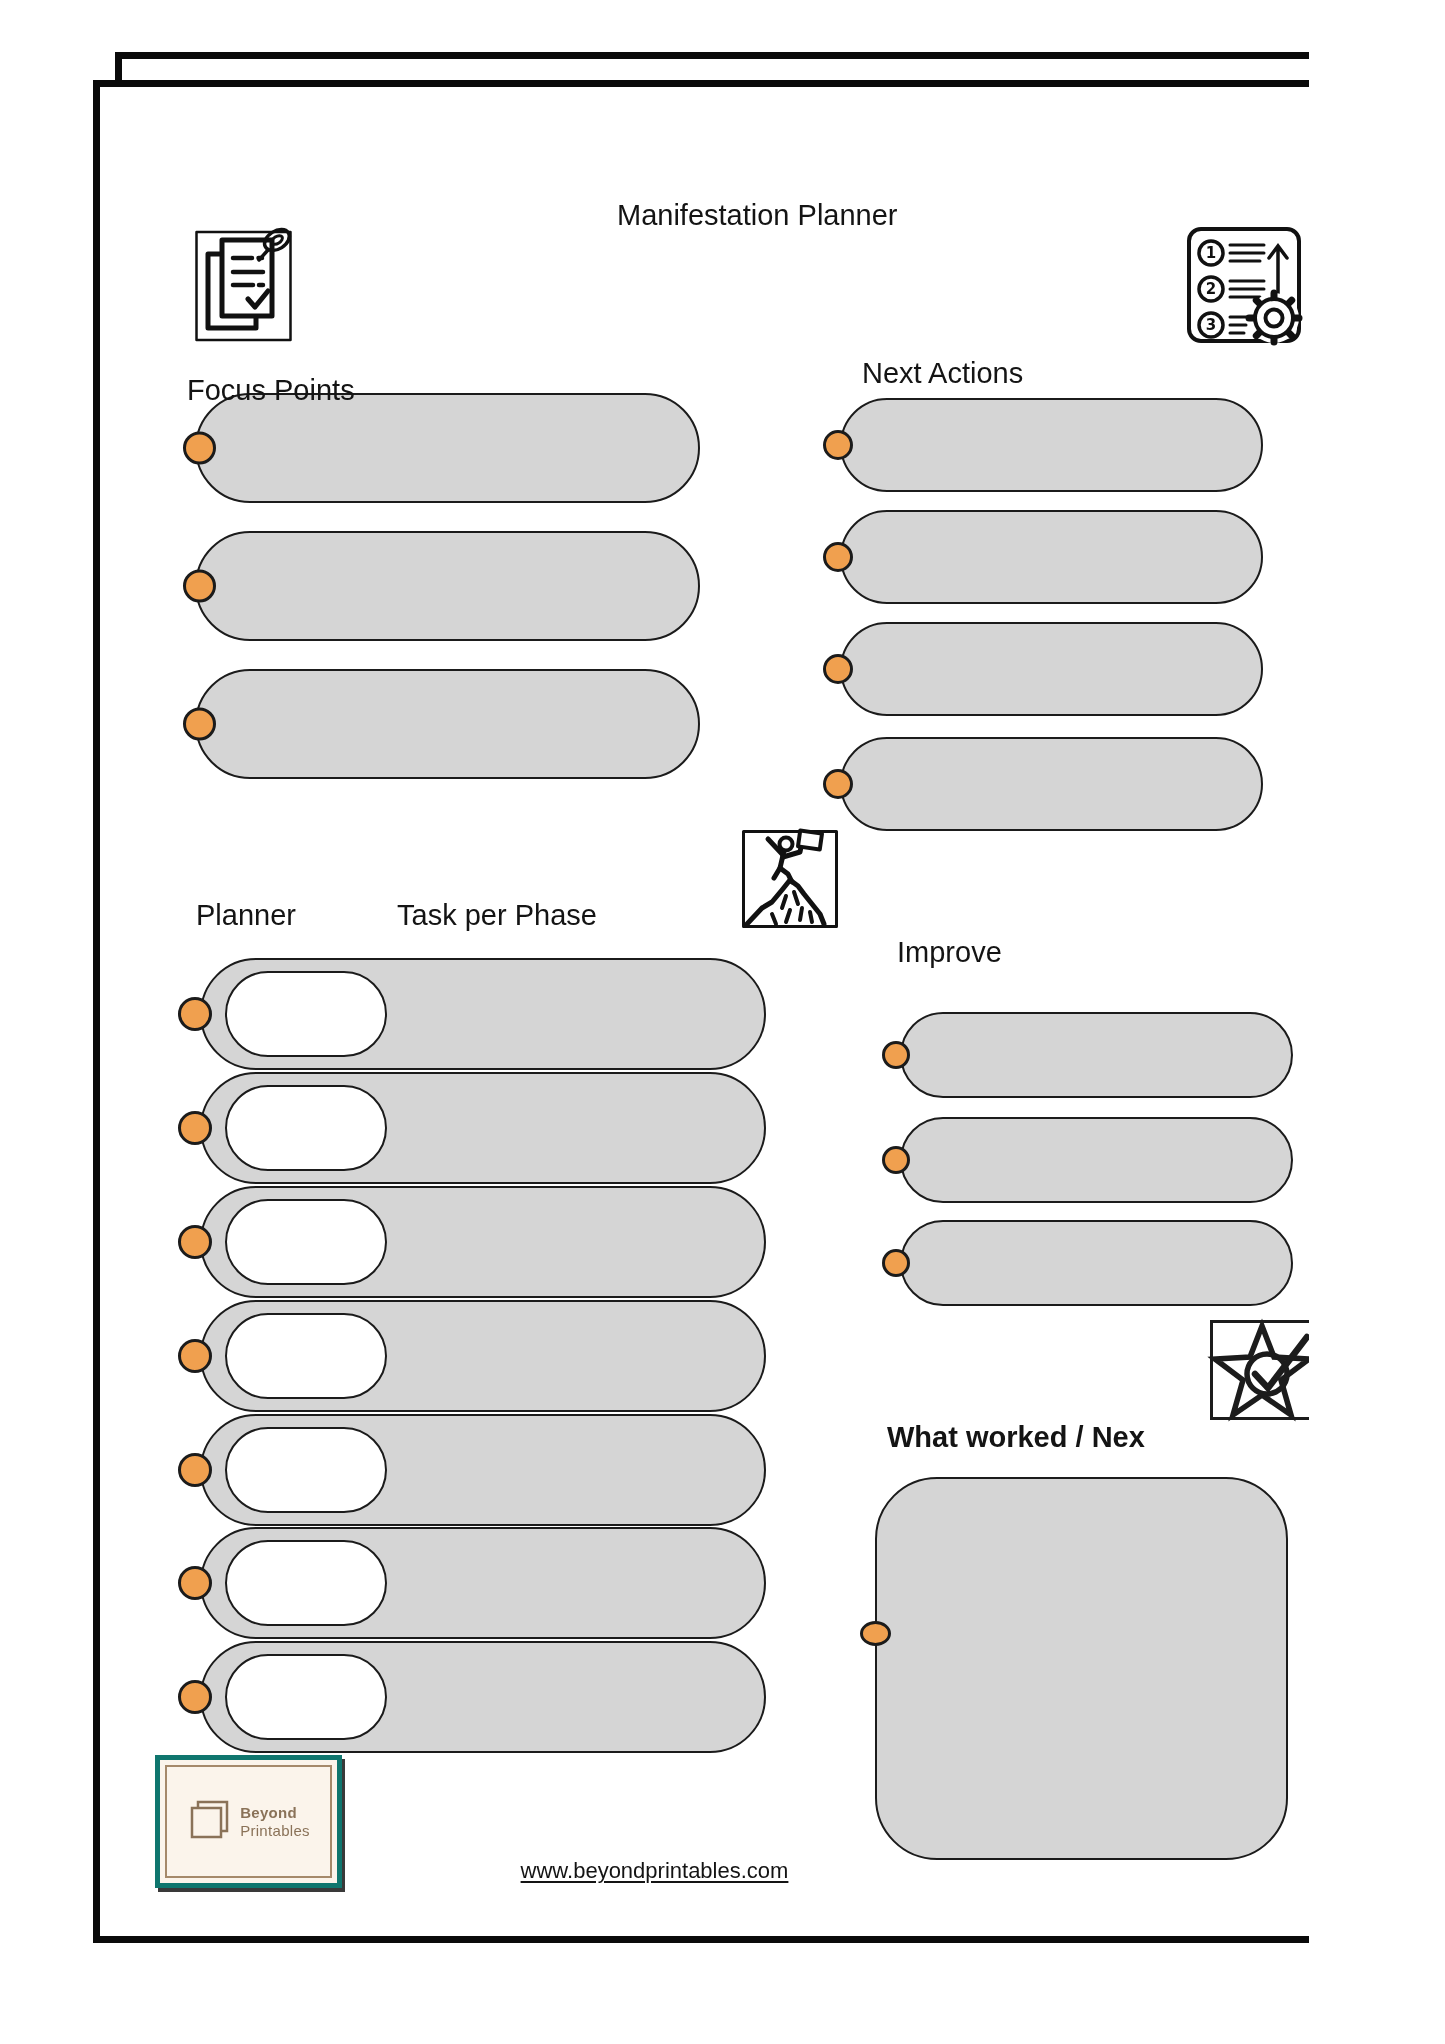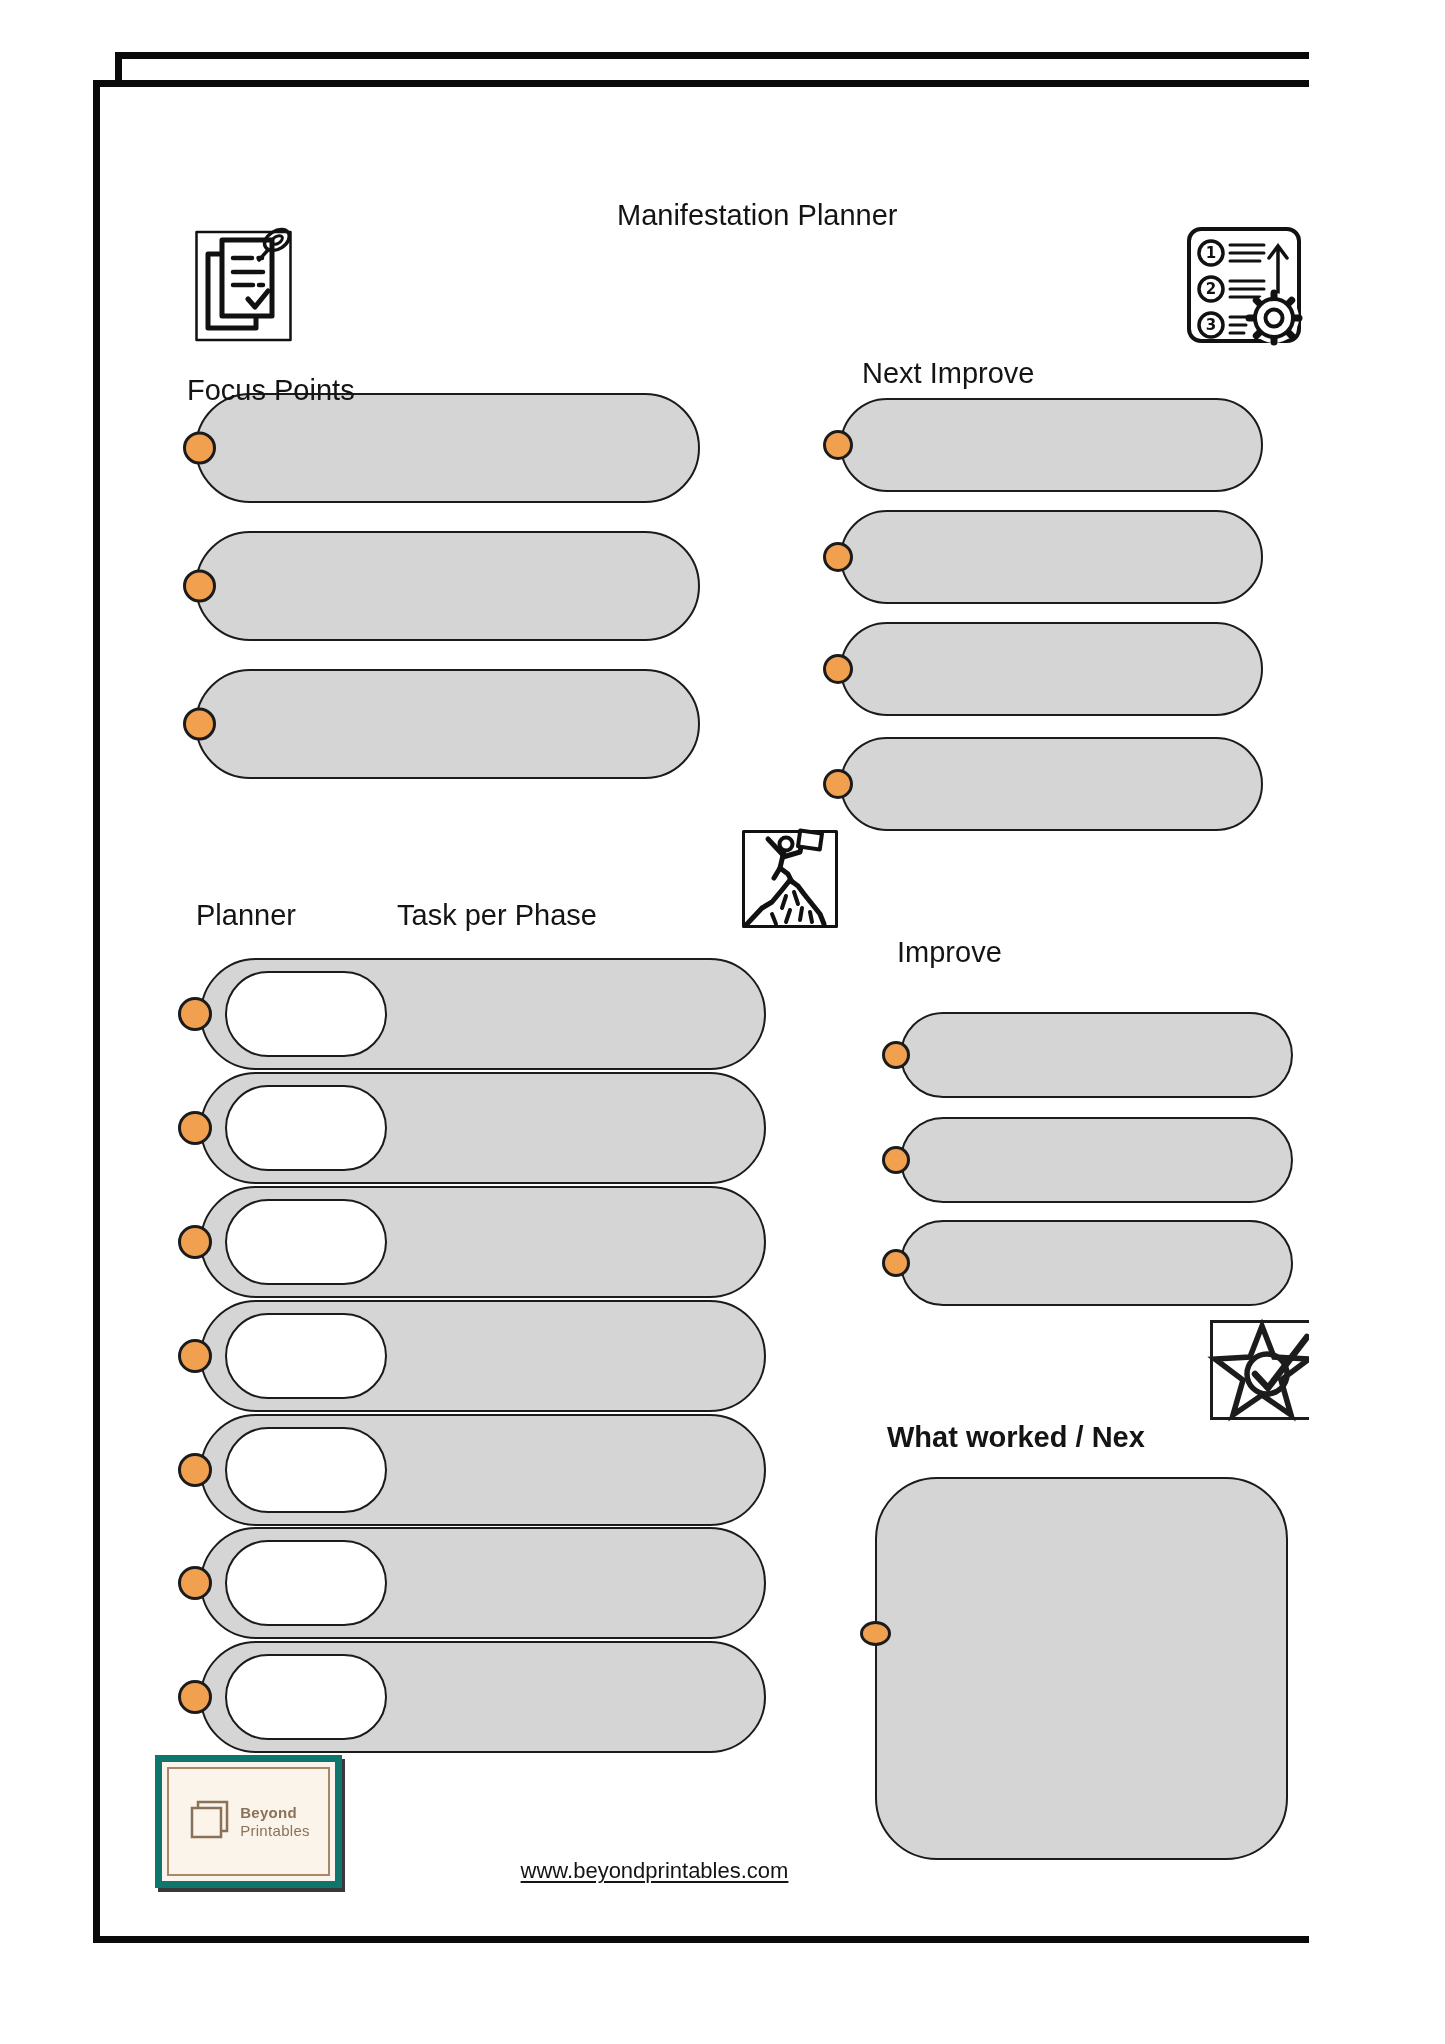--- a/index.html
+++ b/index.html
@@ -51,21 +51,21 @@
   .icon svg{display:block;overflow:visible;}
   .url-row{
     position:absolute;left:0;right:0;top:1858px;text-align:center;z-index:6;
   }
   .url-row a{
     font-size:22px;color:#141414;text-decoration:underline;
     text-underline-offset:3px;
   }
   .logo-box{
     position:absolute;left:155px;top:1755px;width:187px;height:133px;
-    background:var(--logo-bg,#fbf4eb);border:7px solid #0f766e;
+    background:var(--logo-bg,#fbf4eb);border:5px solid #0f766e;
     box-sizing:border-box;box-shadow:3px 4px 0 rgba(22,22,22,.85);z-index:5;
   }
   .logo-inner{
     position:absolute;inset:5px;border:2px solid #a5896a;
     display:flex;align-items:center;justify-content:center;gap:9px;
   }
   .logo-text{
     color:var(--logo-accent,#8a7258);font-size:15px;line-height:1.2;
     letter-spacing:.3px;
   }
@@ -111,21 +111,21 @@
       <circle cx="88" cy="92" r="25" fill="#fff" stroke="none"></circle>
       <g stroke-width="7">
         <path d="M107 92 H113 M101.4 78.6 L105.7 74.3 M88 73 V67 M74.6 78.6 L70.3 74.3 M69 92 H63 M74.6 105.4 L70.3 109.7 M88 111 V116 M101.4 105.4 L105.7 109.7"></path>
       </g>
       <circle cx="88" cy="92" r="19" fill="#fff" stroke-width="4"></circle>
       <circle cx="88" cy="92" r="8.5" stroke-width="4"></circle>
     </svg>
   </div>
 
   <div class="label" style="left:187px;top:374px;text-align:right;">Focus Points</div>
-  <div class="label" style="left:862px;top:357px;">Next Improve</div>
+  <div class="label" style="left:862px;top:357px;">Next Actions</div>
   <div class="label" style="left:196px;top:899px;">Planner</div>
   <div class="label" style="left:397px;top:899px;">Task per Phase</div>
   <div class="label" style="left:897px;top:936px;">Improve</div>
   <div class="label" style="left:887px;top:1421px;font-weight:bold;">What worked / Nex</div>
 
   <div class="icon" style="left:742px;top:830px;">
     <svg width="96" height="98" viewBox="0 0 96 98" fill="none" stroke="#111" stroke-linecap="round" stroke-linejoin="round">
       <rect x="1.5" y="1.5" width="93" height="95" stroke-width="3"></rect>
       <path stroke-width="5" d="M5 94 L20 78 L30 72 L40 60 L48 50 L56 56 L62 64 L70 74 L78 84 L82 94"></path>
       <path stroke-width="4" d="M44 66 L40 78 M52 62 L56 74 M60 78 L58 90 M68 82 L70 92 M30 84 L34 94 M48 80 L44 92"></path>

